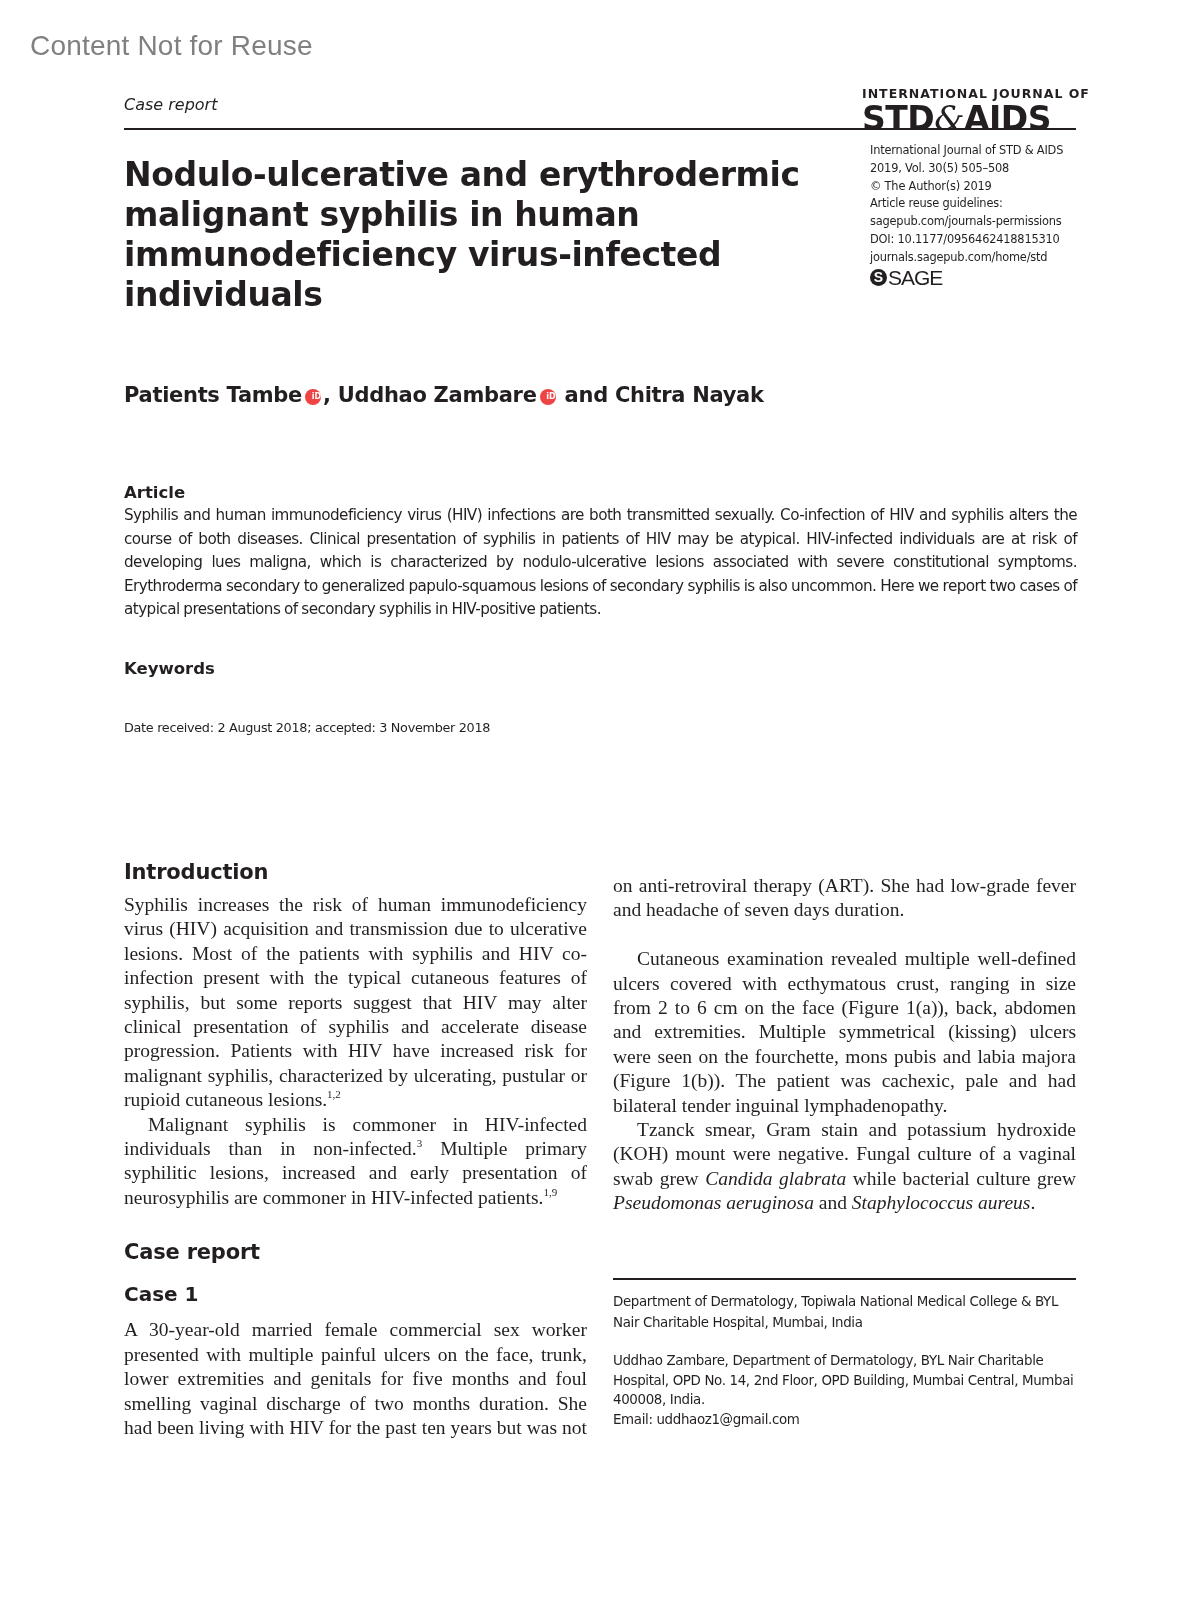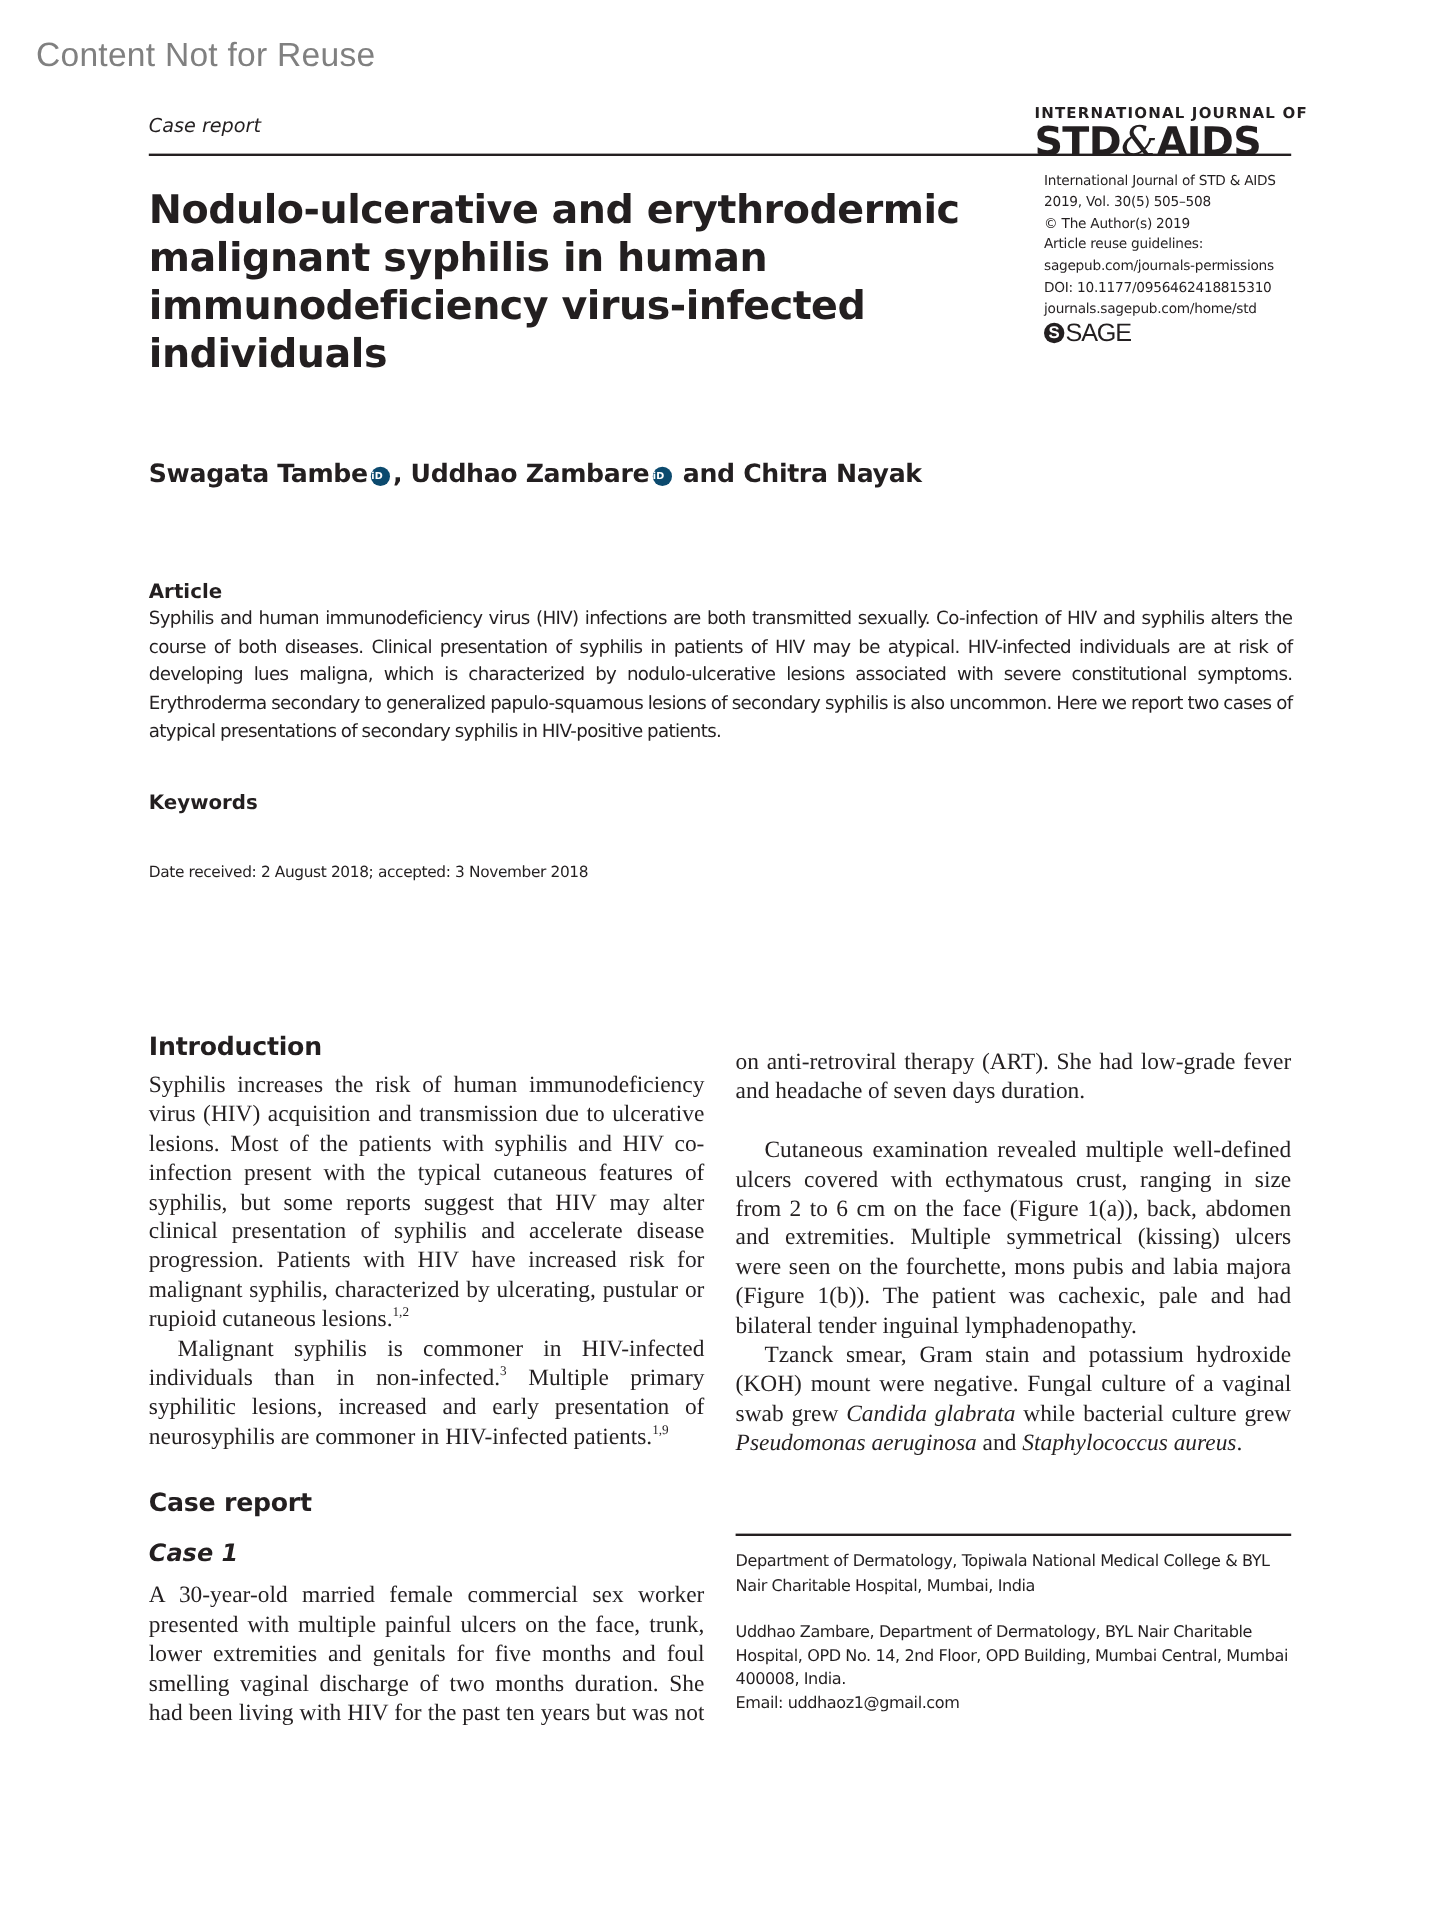--- a/index.html
+++ b/index.html
@@ -15,34 +15,34 @@
   .journal-logo .l2 { font-family: "DejaVu Sans", sans-serif; font-size: 33px; font-weight: bold; line-height: 34px; color: #231f20; white-space: nowrap; letter-spacing: -0.5px; }
   .journal-logo .l2 .amp { font-family: "DejaVu Serif", serif; font-style: italic; font-weight: normal; font-size: 34px; }
 
   .meta { position: absolute; left: 870px; top: 142px; font-family: "DejaVu Sans", sans-serif; font-size: 11.4px; line-height: 17.8px; color: #231f20; letter-spacing: -0.2px; }
   .sage { margin-top: 2px; display: flex; align-items: center; font-family: "Liberation Sans", sans-serif; font-size: 21px; color: #231f20; letter-spacing: -1px; }
   .sage .s-circle { display: inline-block; width: 17px; height: 17px; border-radius: 50%; background: #231f20; color: #fff; font-size: 14px; font-weight: bold; line-height: 17px; text-align: center; margin-right: 1px; letter-spacing: 0; }
 
   .title { position: absolute; left: 124px; top: 155px; width: 680px; font-family: "DejaVu Sans", sans-serif; font-weight: bold; font-size: 33px; line-height: 40px; color: #231f20; letter-spacing: -0.4px; margin: 0; }
 
   .authors { position: absolute; left: 124px; top: 383px; font-family: "DejaVu Sans", sans-serif; font-weight: bold; font-size: 21px; color: #231f20; white-space: nowrap; letter-spacing: -0.3px; }
-  .orcid { display: inline-block; width: 16px; height: 16px; border-radius: 50%; background: #0c4a6e; color: #fff; font-size: 8px; font-weight: bold; line-height: 16px; text-align: left; vertical-align: 3px; margin: 0 2px 0 3px; letter-spacing: 0; }
+  .orcid { display: inline-block; width: 16px; height: 16px; border-radius: 50%; background: #ef4444; color: #fff; font-size: 8px; font-weight: bold; line-height: 16px; text-align: right; vertical-align: 3px; margin: 0 2px 0 3px; letter-spacing: 0; }
 
   .abstract { position: absolute; left: 124px; top: 482px; width: 953px; }
   .h-small { font-family: "DejaVu Sans", sans-serif; font-weight: bold; font-size: 16.5px; color: #231f20; line-height: 22px; }
   .abstract-text { font-family: "DejaVu Sans", sans-serif; font-size: 15.2px; line-height: 23.6px; text-align: justify; color: #231f20; letter-spacing: -0.55px; word-spacing: -0.5px; }
 
   .keywords { position: absolute; left: 124px; top: 658px; width: 953px; }
   .keywords-text { font-family: "DejaVu Sans", sans-serif; font-size: 16px; line-height: 24px; color: #231f20; letter-spacing: -0.3px; }
   .dates { position: absolute; left: 124px; top: 720px; font-family: "DejaVu Sans", sans-serif; font-size: 12.8px; color: #231f20; letter-spacing: -0.3px; }
 
   .col-left { position: absolute; left: 124px; top: 858px; width: 463px; }
   .col-right { position: absolute; left: 613px; top: 874px; width: 463px; }
   .section-heading { font-family: "DejaVu Sans", sans-serif; font-weight: bold; font-size: 21px; color: #231f20; margin: 0; line-height: 28px; letter-spacing: -0.2px; }
-  .sub-heading { font-family: "DejaVu Sans", sans-serif; font-style: italic; font-size: 20px; color: #231f20; margin: 0; line-height: 28px; }
+  .sub-heading { font-family: "DejaVu Sans", sans-serif; font-size: 20px; color: #231f20; margin: 0; line-height: 28px; }
   .body-p { font-family: "Liberation Serif", serif; font-size: 19.5px; line-height: 24.4px; text-align: justify; color: #231f20; margin: 0; }
   .body-p.indent { text-indent: 24px; }
   sup { font-size: 11px; line-height: 0; vertical-align: 8px; }
 
   .footnote-rule { position: absolute; left: 613px; top: 1278px; width: 463px; height: 2px; background: #231f20; }
   .affiliation { position: absolute; left: 613px; top: 1292px; width: 470px; font-family: "DejaVu Sans", sans-serif; font-size: 13.4px; line-height: 20.5px; color: #231f20; letter-spacing: -0.35px; }
   .corresponding { position: absolute; left: 613px; top: 1351px; width: 470px; font-family: "DejaVu Sans", sans-serif; font-size: 13.4px; line-height: 19.6px; color: #231f20; letter-spacing: -0.35px; }
   .corresponding .lbl { font-weight: bold; }
 </style>
 </head>
@@ -68,21 +68,21 @@
   <div>journals.sagepub.com/home/std</div>
   <div class="sage">
     <span class="s-circle">S</span>
     <span>SAGE</span>
   </div>
 </div>
 
 <h1 class="title">Nodulo-ulcerative and erythrodermic malignant syphilis in human immunodeficiency virus-infected individuals</h1>
 
 <div class="authors">
-  <span>Swagata Tambe</span><span class="orcid">iD</span><span>, </span><span>Uddhao Zambare</span><span class="orcid">iD</span><span> and </span><span>Chitra Nayak</span>
+  <span>Patients Tambe</span><span class="orcid">iD</span><span>, </span><span>Uddhao Zambare</span><span class="orcid">iD</span><span> and </span><span>Chitra Nayak</span>
 </div>
 
 <div class="abstract">
   <div class="h-small">Article</div>
   <div class="abstract-text">Syphilis and human immunodeficiency virus (HIV) infections are both transmitted sexually. Co-infection of HIV and syphilis alters the course of both diseases. Clinical presentation of syphilis in patients of HIV may be atypical. HIV-infected individuals are at risk of developing lues maligna, which is characterized by nodulo-ulcerative lesions associated with severe constitutional symptoms. Erythroderma secondary to generalized papulo-squamous lesions of secondary syphilis is also uncommon. Here we report two cases of atypical presentations of secondary syphilis in HIV-positive patients.</div>
 </div>
 
 <div class="keywords">
   <div class="h-small">Keywords</div>
 </div>

